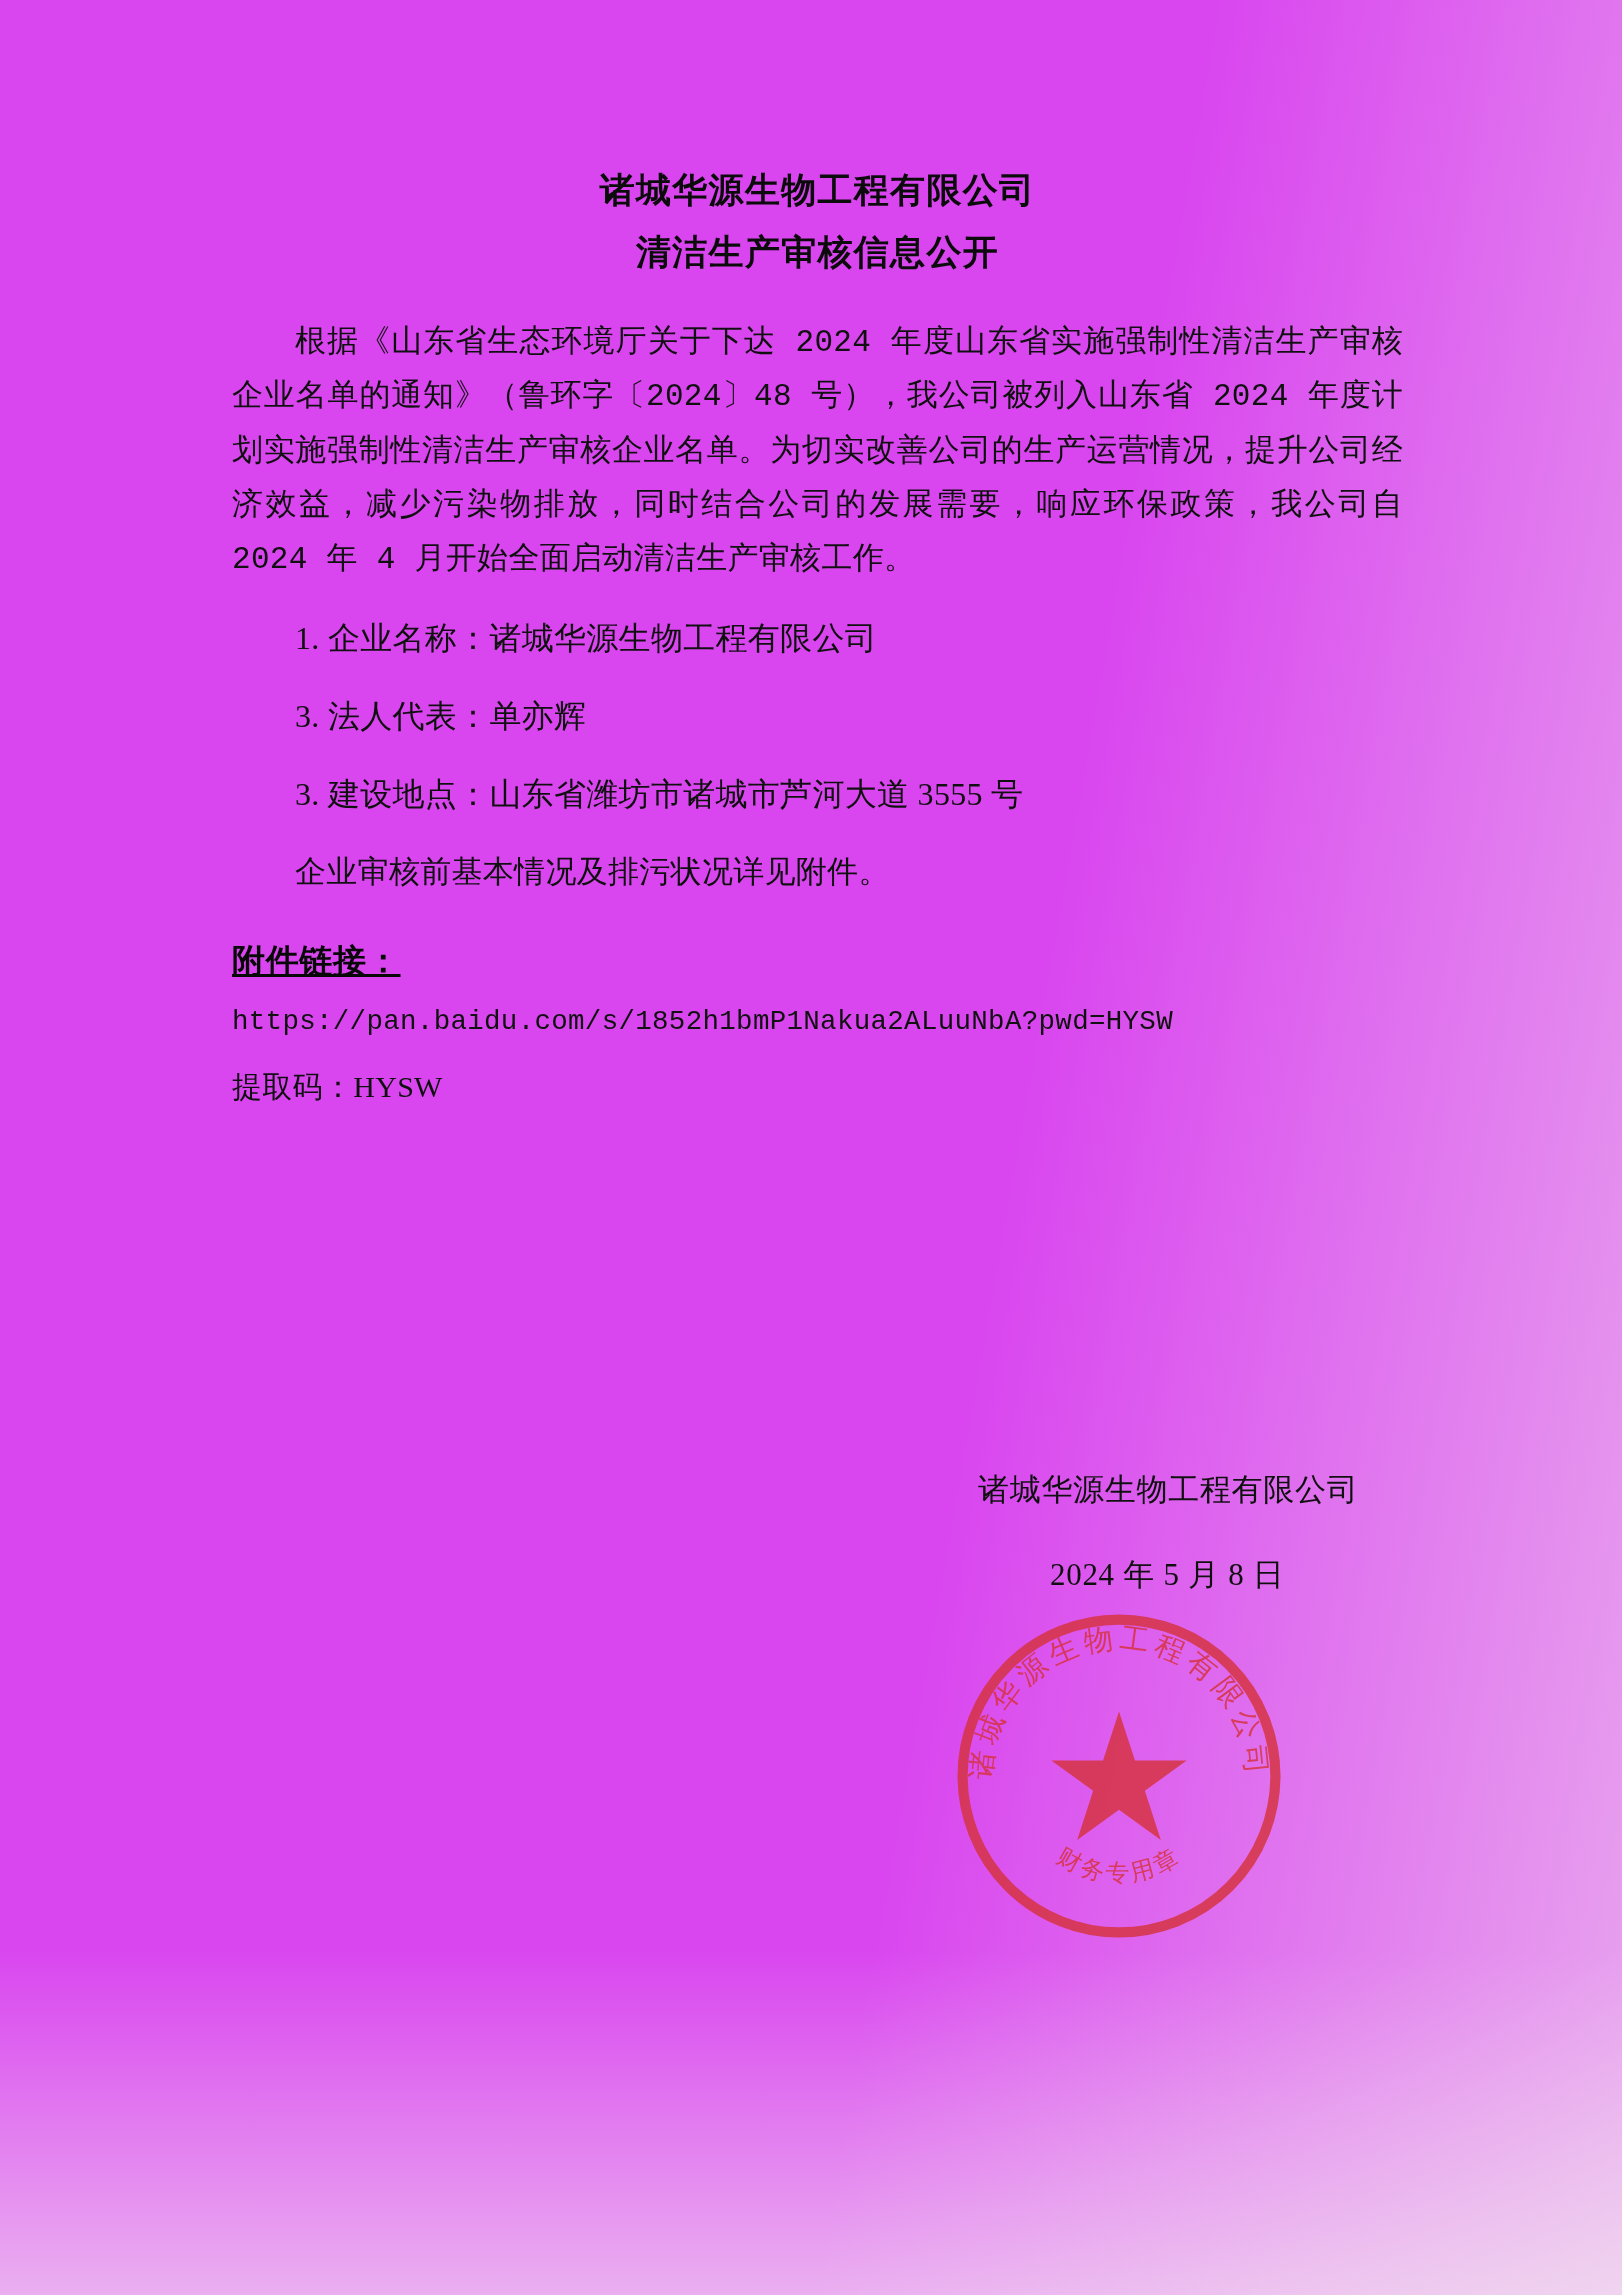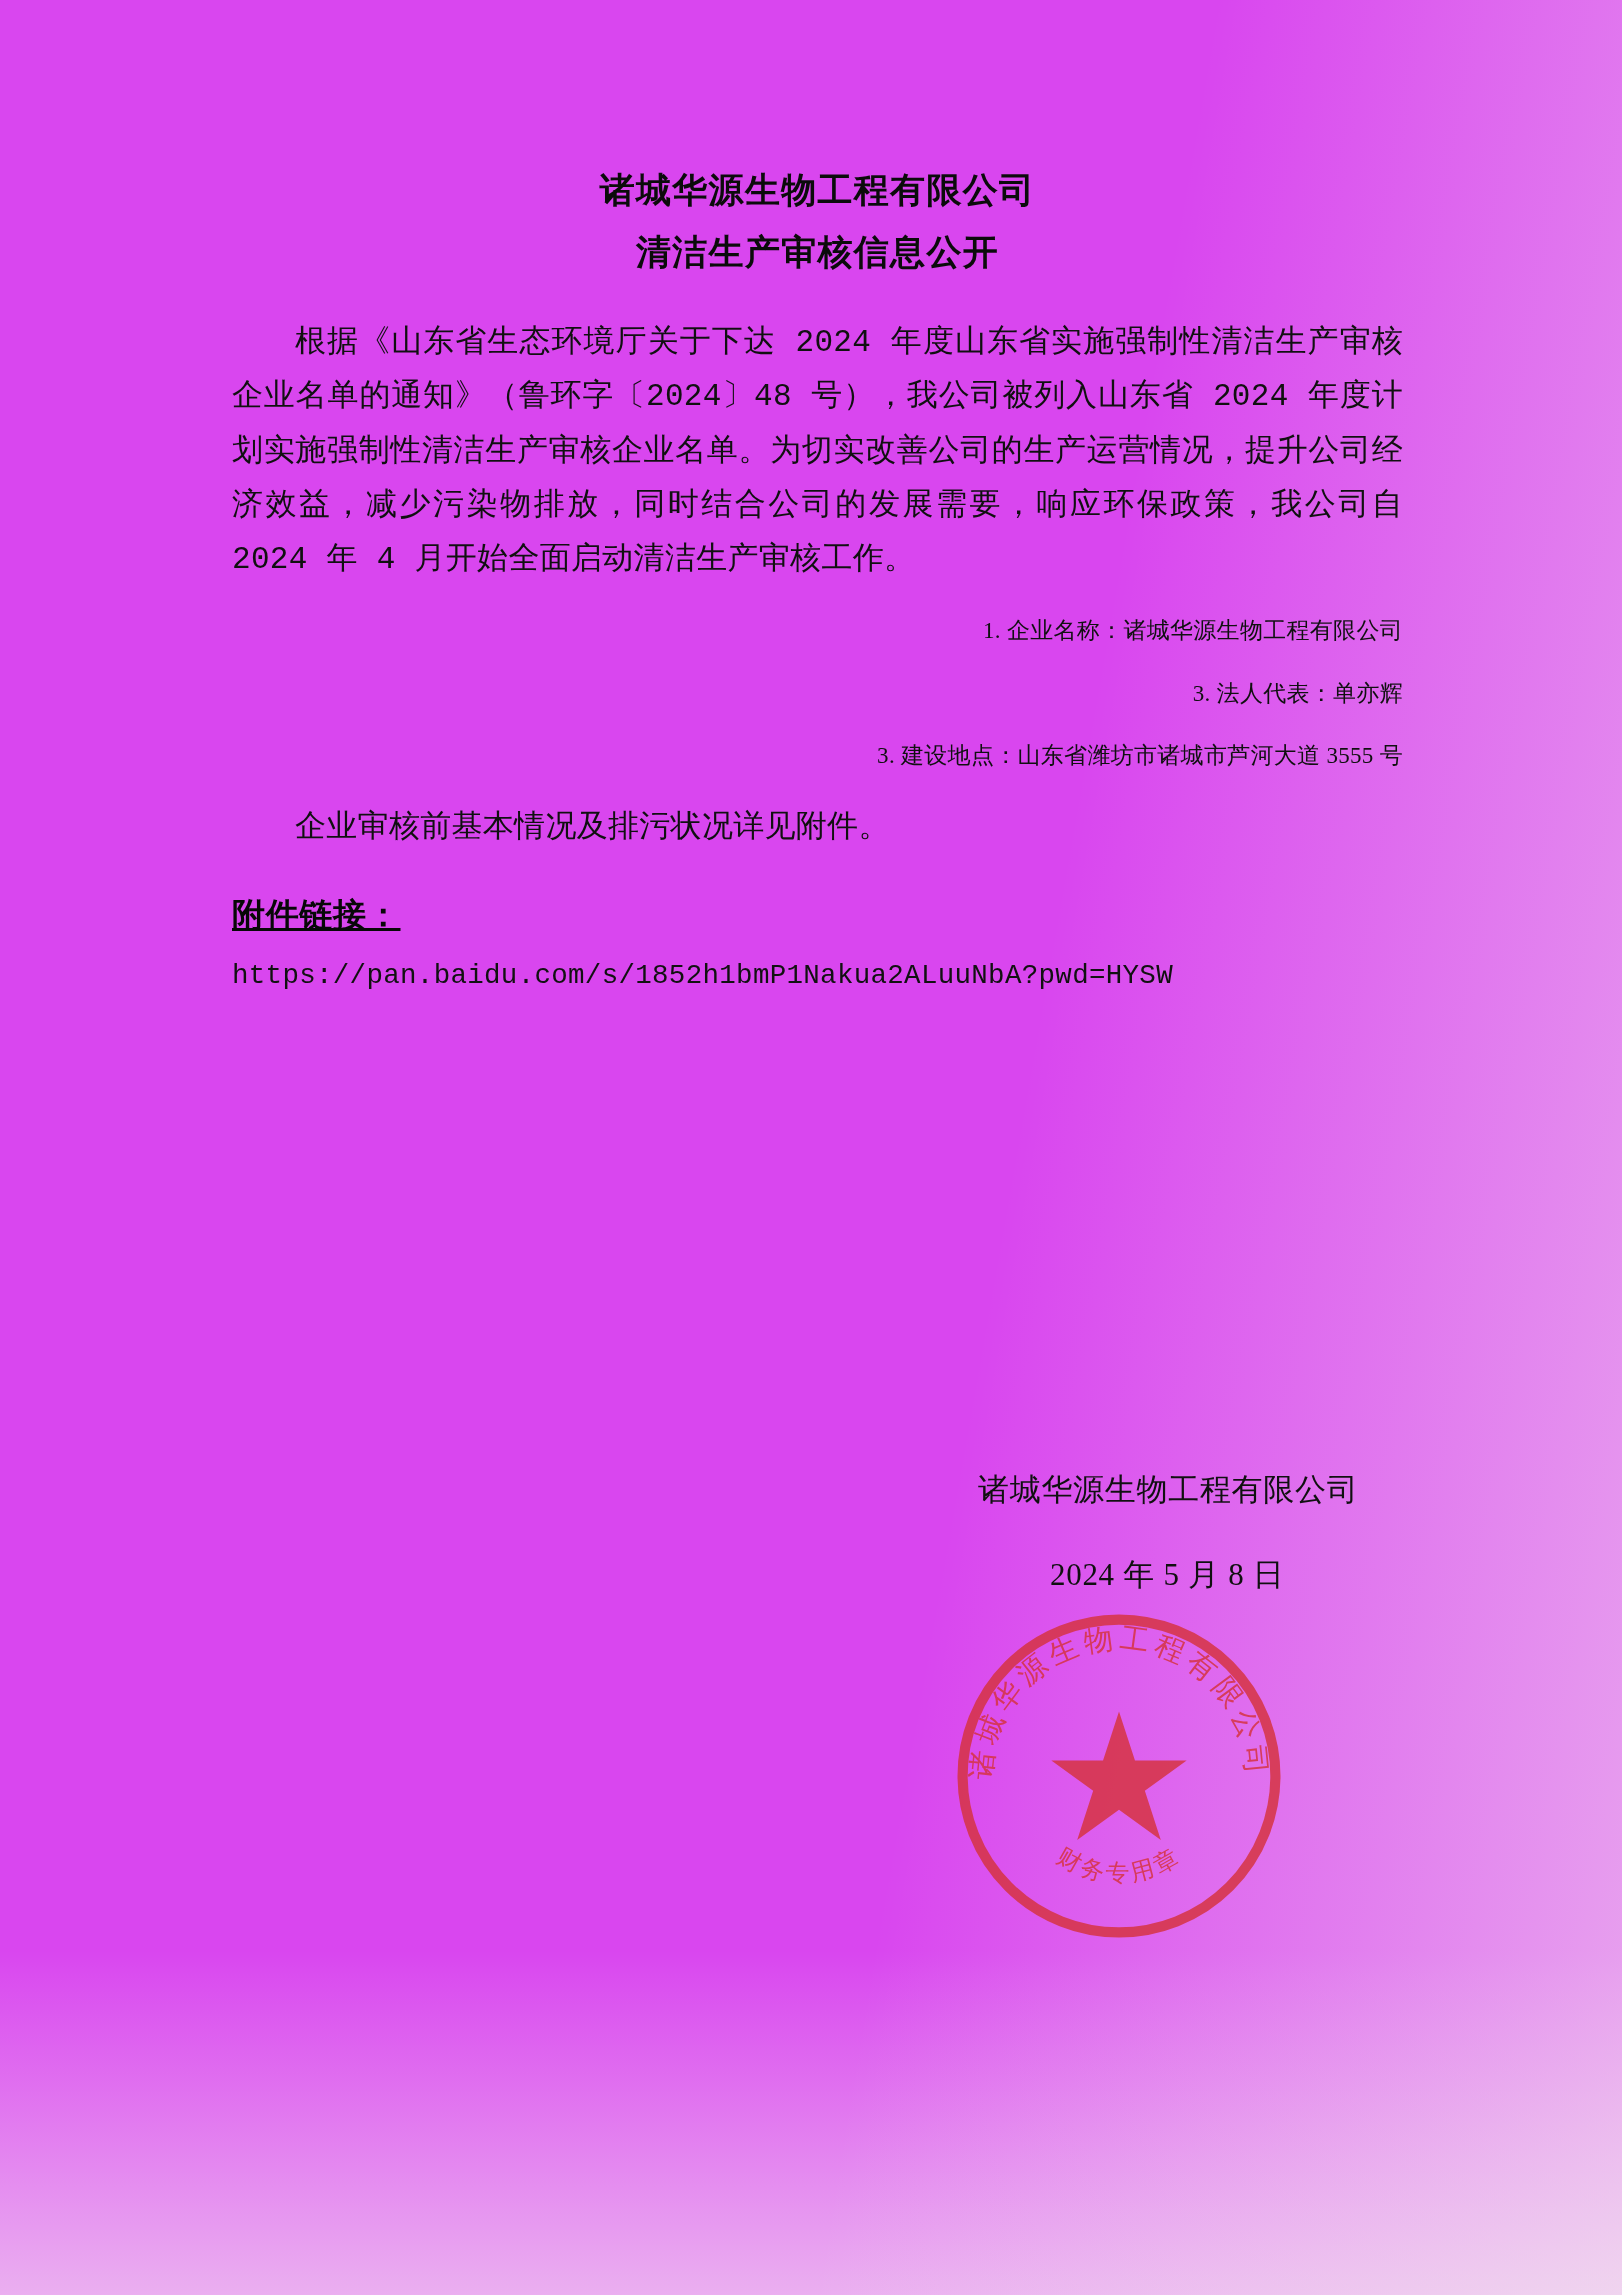--- a/index.html
+++ b/index.html
@@ -67,27 +67,26 @@
     font-family: Liberation Mono, monospace;
   }
   .indent {
     text-indent: 63px;
   }
   .para.spaced {
     margin-top: 26px;
   }
 
   .list-item {
-    font-size: 23px;
+    font-size: 32px;
     line-height: 1.7;
     margin: 23.6px 0 0 0;
     text-indent: 63px;
     letter-spacing: 0.3px;
     color: #101010;
-    text-align: right;
   }
 
   .attach-head {
     font-family: "Liberation Sans", sans-serif;
     font-weight: bold;
     font-size: 33px;
     margin-top: 37px;
     margin-bottom: 11.8px;
     letter-spacing: 0.7px;
     color: #080808;
@@ -166,20 +165,21 @@
     <p class="list-item">1. 企业名称：诸城华源生物工程有限公司</p>
     <p class="list-item">3. 法人代表：单亦辉</p>
     <p class="list-item">3. 建设地点：山东省潍坊市诸城市芦河大道 3555 号</p>
 
     <p class="para indent spaced">企业审核前基本情况及排污状况详见附件。</p>
 
     <div class="attach-head">附件链接：</div>
 
     <div class="link">https://pan.baidu.com/s/1852h1bmP1Nakua2ALuuNbA?pwd=HYSW</div>
 
+    <div class="code-line">提取码：HYSW</div>
 
     <div class="signature">
       <div class="sig-company">诸城华源生物工程有限公司</div>
       <div class="sig-date">2024 年 5 月 8 日</div>
     </div>
   </div>
 
   <div class="seal">
     <svg viewBox="0 0 200 200" xmlns="http://www.w3.org/2000/svg" aria-hidden="true">
       <defs>

